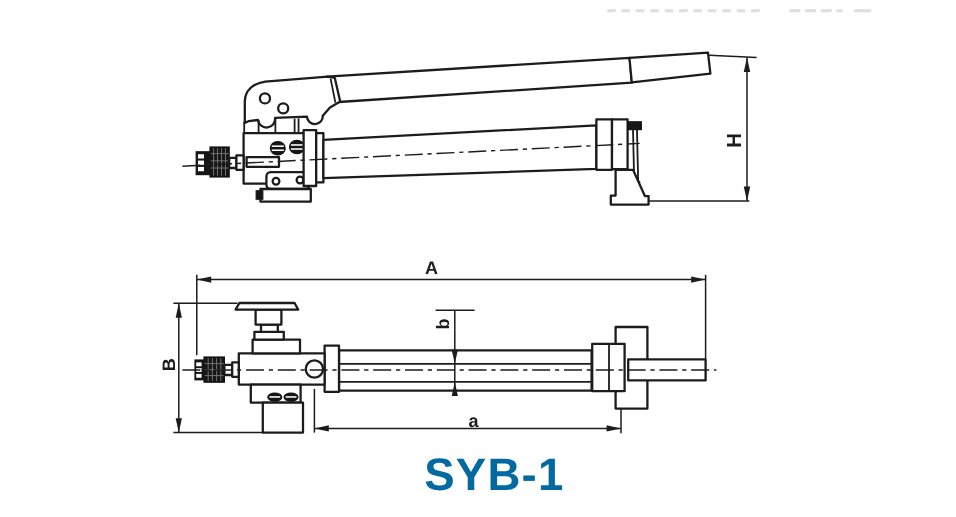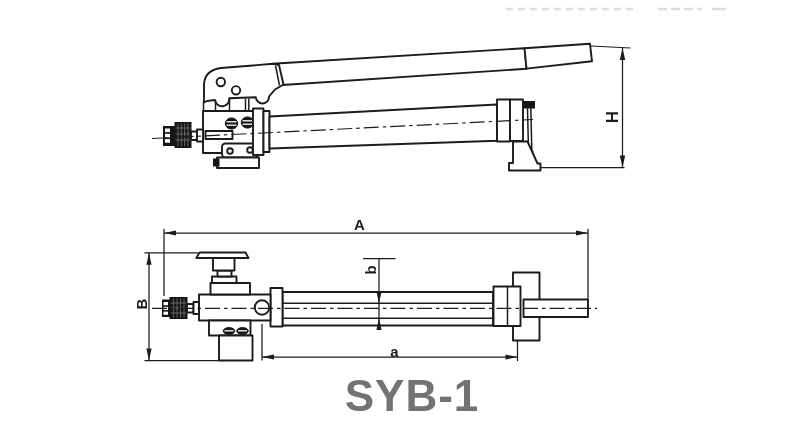--- a/index.html
+++ b/index.html
@@ -21,21 +21,21 @@
   .wm    { stroke:#dedede; stroke-width:2.5; }
 
   
   .lbl {
     position:absolute; color:#1c1c1c; font-size:15px; font-weight:600;
     transform:translate(-50%,-50%); white-space:nowrap; line-height:1;
   }
   .lbl.rot { transform:translate(-50%,-50%) rotate(-90deg); }
   .lbl.big { font-size:17px; }
   .caption {
-    position:absolute; color:#737373; font-size:44px; font-weight:bold;
+    position:absolute; color:#0369a1; font-size:38px; font-weight:bold;
     letter-spacing:1px; transform:translate(-50%,-50%); white-space:nowrap; line-height:1;
   }
 </style>
 </head>
 <body>
 
 <div class="stage">
 <svg width="797" height="431" viewBox="0 0 797 431">
 
   <g>

